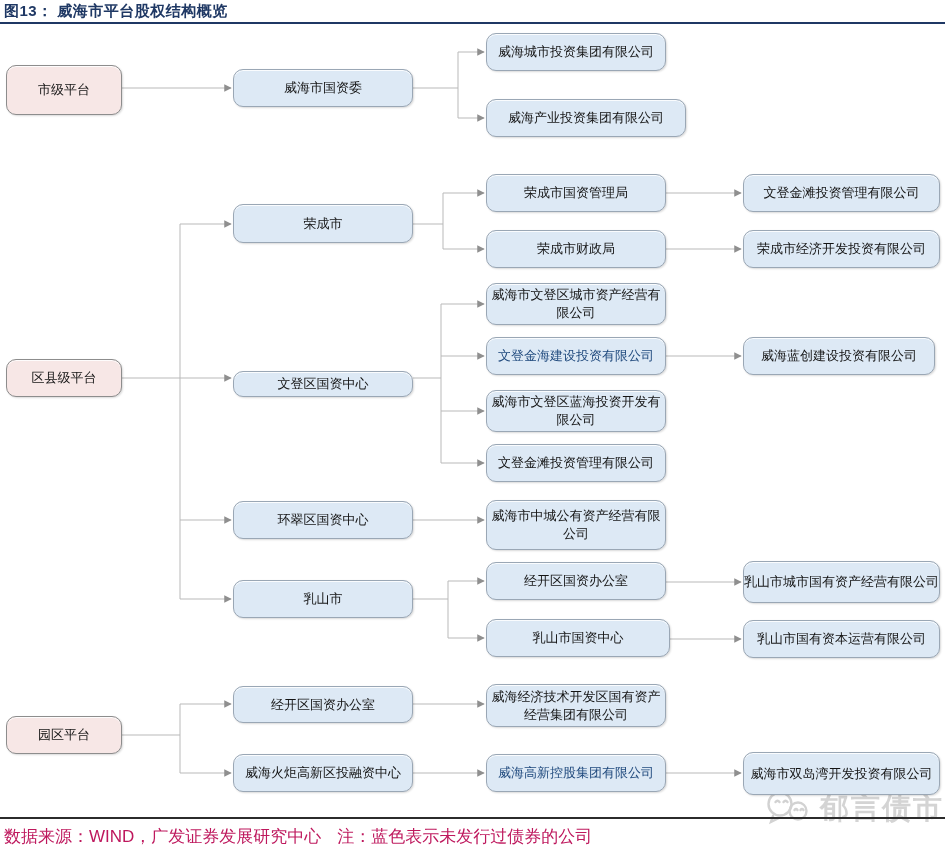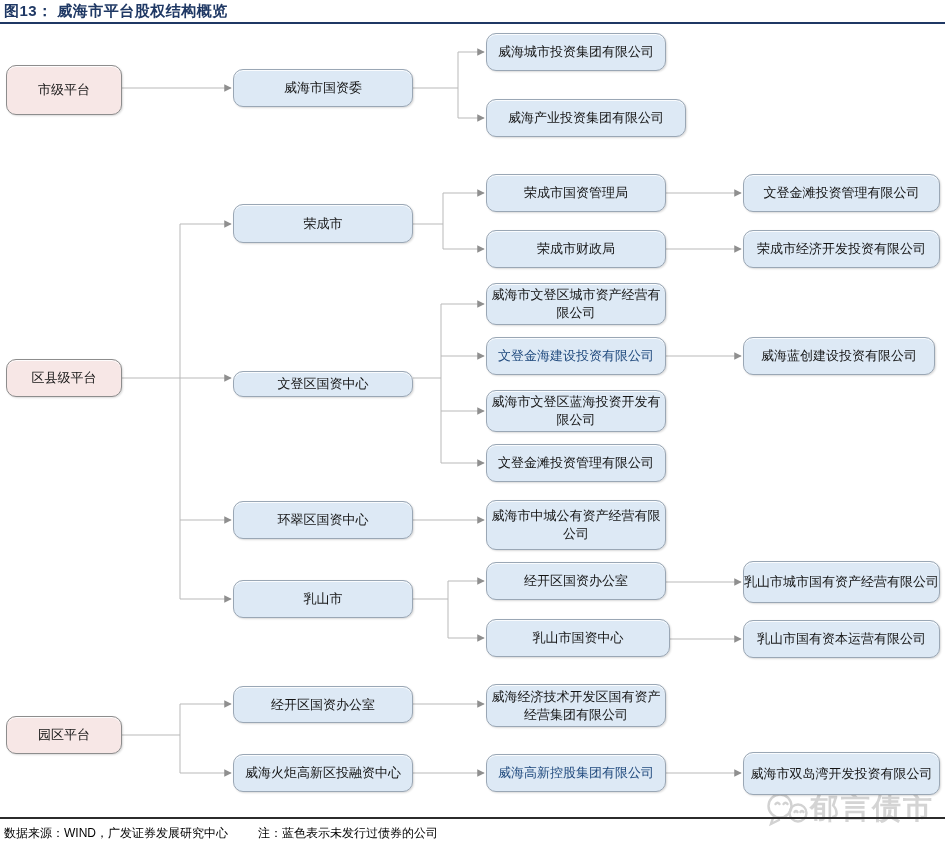--- a/index.html
+++ b/index.html
@@ -12,23 +12,23 @@
   .canvas{position:absolute;left:0;top:24px;width:945px;height:790px;}
   .connectors{position:absolute;left:0;top:0;z-index:1;}
   .node{position:absolute;z-index:2;display:flex;align-items:center;justify-content:center;
         text-align:center;font-size:13px;line-height:1.35;color:#141414;
         border:1px solid #979797;border-radius:10px;box-sizing:border-box;padding:1px 0;
         box-shadow:1px 1px 2px rgba(0,0,0,.15), inset 0 1px 0 rgba(255,255,255,.85);}
   .cat{background:var(--category-fill,#f7e7e6);border-color:#8d8d8d;}
   .ent{background:var(--entity-fill,#dde9f5);border-color:#9aa7b5;}
   .unissued{color:var(--unissued-text,#1f497d);}
   .footer-rule{position:absolute;left:0;top:817px;width:945px;height:2px;background:#2b2b2b;}
-  .footer{position:absolute;left:4px;top:825px;display:flex;gap:30px;font-size:12px;color:#000000;}
-  .watermark{position:absolute;left:764px;top:789px;z-index:0;display:flex;align-items:flex-end;
-             gap:0;color:#d4d4d4;font-size:29px;font-weight:bold;letter-spacing:2px;
+  .footer{position:absolute;left:4px;top:825px;display:flex;gap:16px;font-size:17px;color:#be185d;}
+  .watermark{position:absolute;left:764px;top:789px;z-index:0;display:flex;align-items:flex-start;
+             gap:10px;color:#d4d4d4;font-size:29px;font-weight:bold;letter-spacing:2px;
              white-space:nowrap;}
 </style>
 </head>
 <body>
 
 <div class="page">
 
   <div class="fig-title">图13： 威海市平台股权结构概览</div>
   <div class="title-rule"></div>
 

